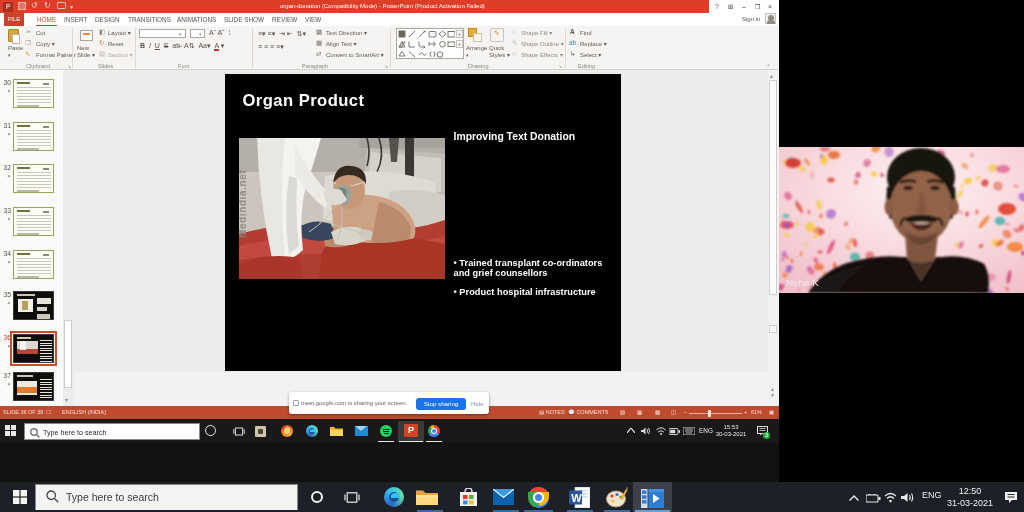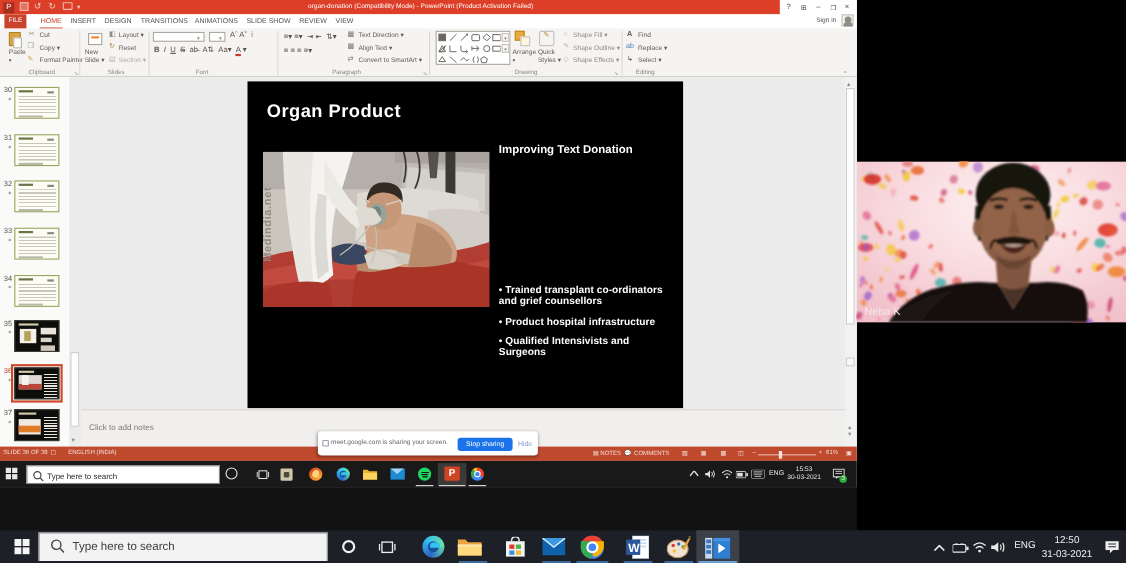--- a/index.html
+++ b/index.html
@@ -316,25 +316,21 @@
 
           <path d="M98 66 Q88 82 70 94 M102 68 Q106 86 98 102 M92 86 Q112 90 128 98" stroke="#c5c1ba" stroke-width="1" fill="none"></path>
           </g>
           <text x="7" y="100" transform="rotate(-90 7 100)" font-size="10" font-weight="bold" letter-spacing="0.6" fill="#8a857e" opacity="0.9" font-family="Liberation Sans">Medindia.net</text>
         </svg>
       </div>
 
       <div style="position:absolute;left:229px;top:57px;color:#fff;font-size:10.4px;font-weight:bold;">Improving Text Donation</div>
       <div class="btx" style="left:229px;top:184px;">• Trained transplant co-ordinators<br>and grief counsellors</div>
       <div class="btx" style="left:229px;top:213px;">• Product hospital infrastructure</div>
-      <div class="btx" style="left:229px;top:231px;">• Qualified Intensivists and<br>Surgeons</div>
-    </div>
-      </div>
-    <div id="notes">
-        <div style="position:absolute;left:7px;top:11px;color:#7d7974;font-size:7.4px;">Click to add notes</div>
+    </div>
       </div>
     <div id="rscroll">
       <div style="position:absolute;left:2px;top:2px;color:#8f8b85;font-size:6px;">▴</div>
       <div style="position:absolute;left:1px;top:10px;width:8px;height:215px;background:#fdfdfd;border:1px solid #cfcdca;"></div>
       <div style="position:absolute;left:1px;top:255px;width:8px;height:8px;background:#f7f7f6;border:1px solid #cfcdca;"></div>
       <div style="position:absolute;left:2px;top:316px;color:#8f8b85;font-size:5px;">▲<br>▼</div>
     </div>
     <div id="statusbar">
       <div class="stx" style="left:3px;">SLIDE 36 OF 38</div>
       <div class="stx" style="left:46px;">☐</div>

